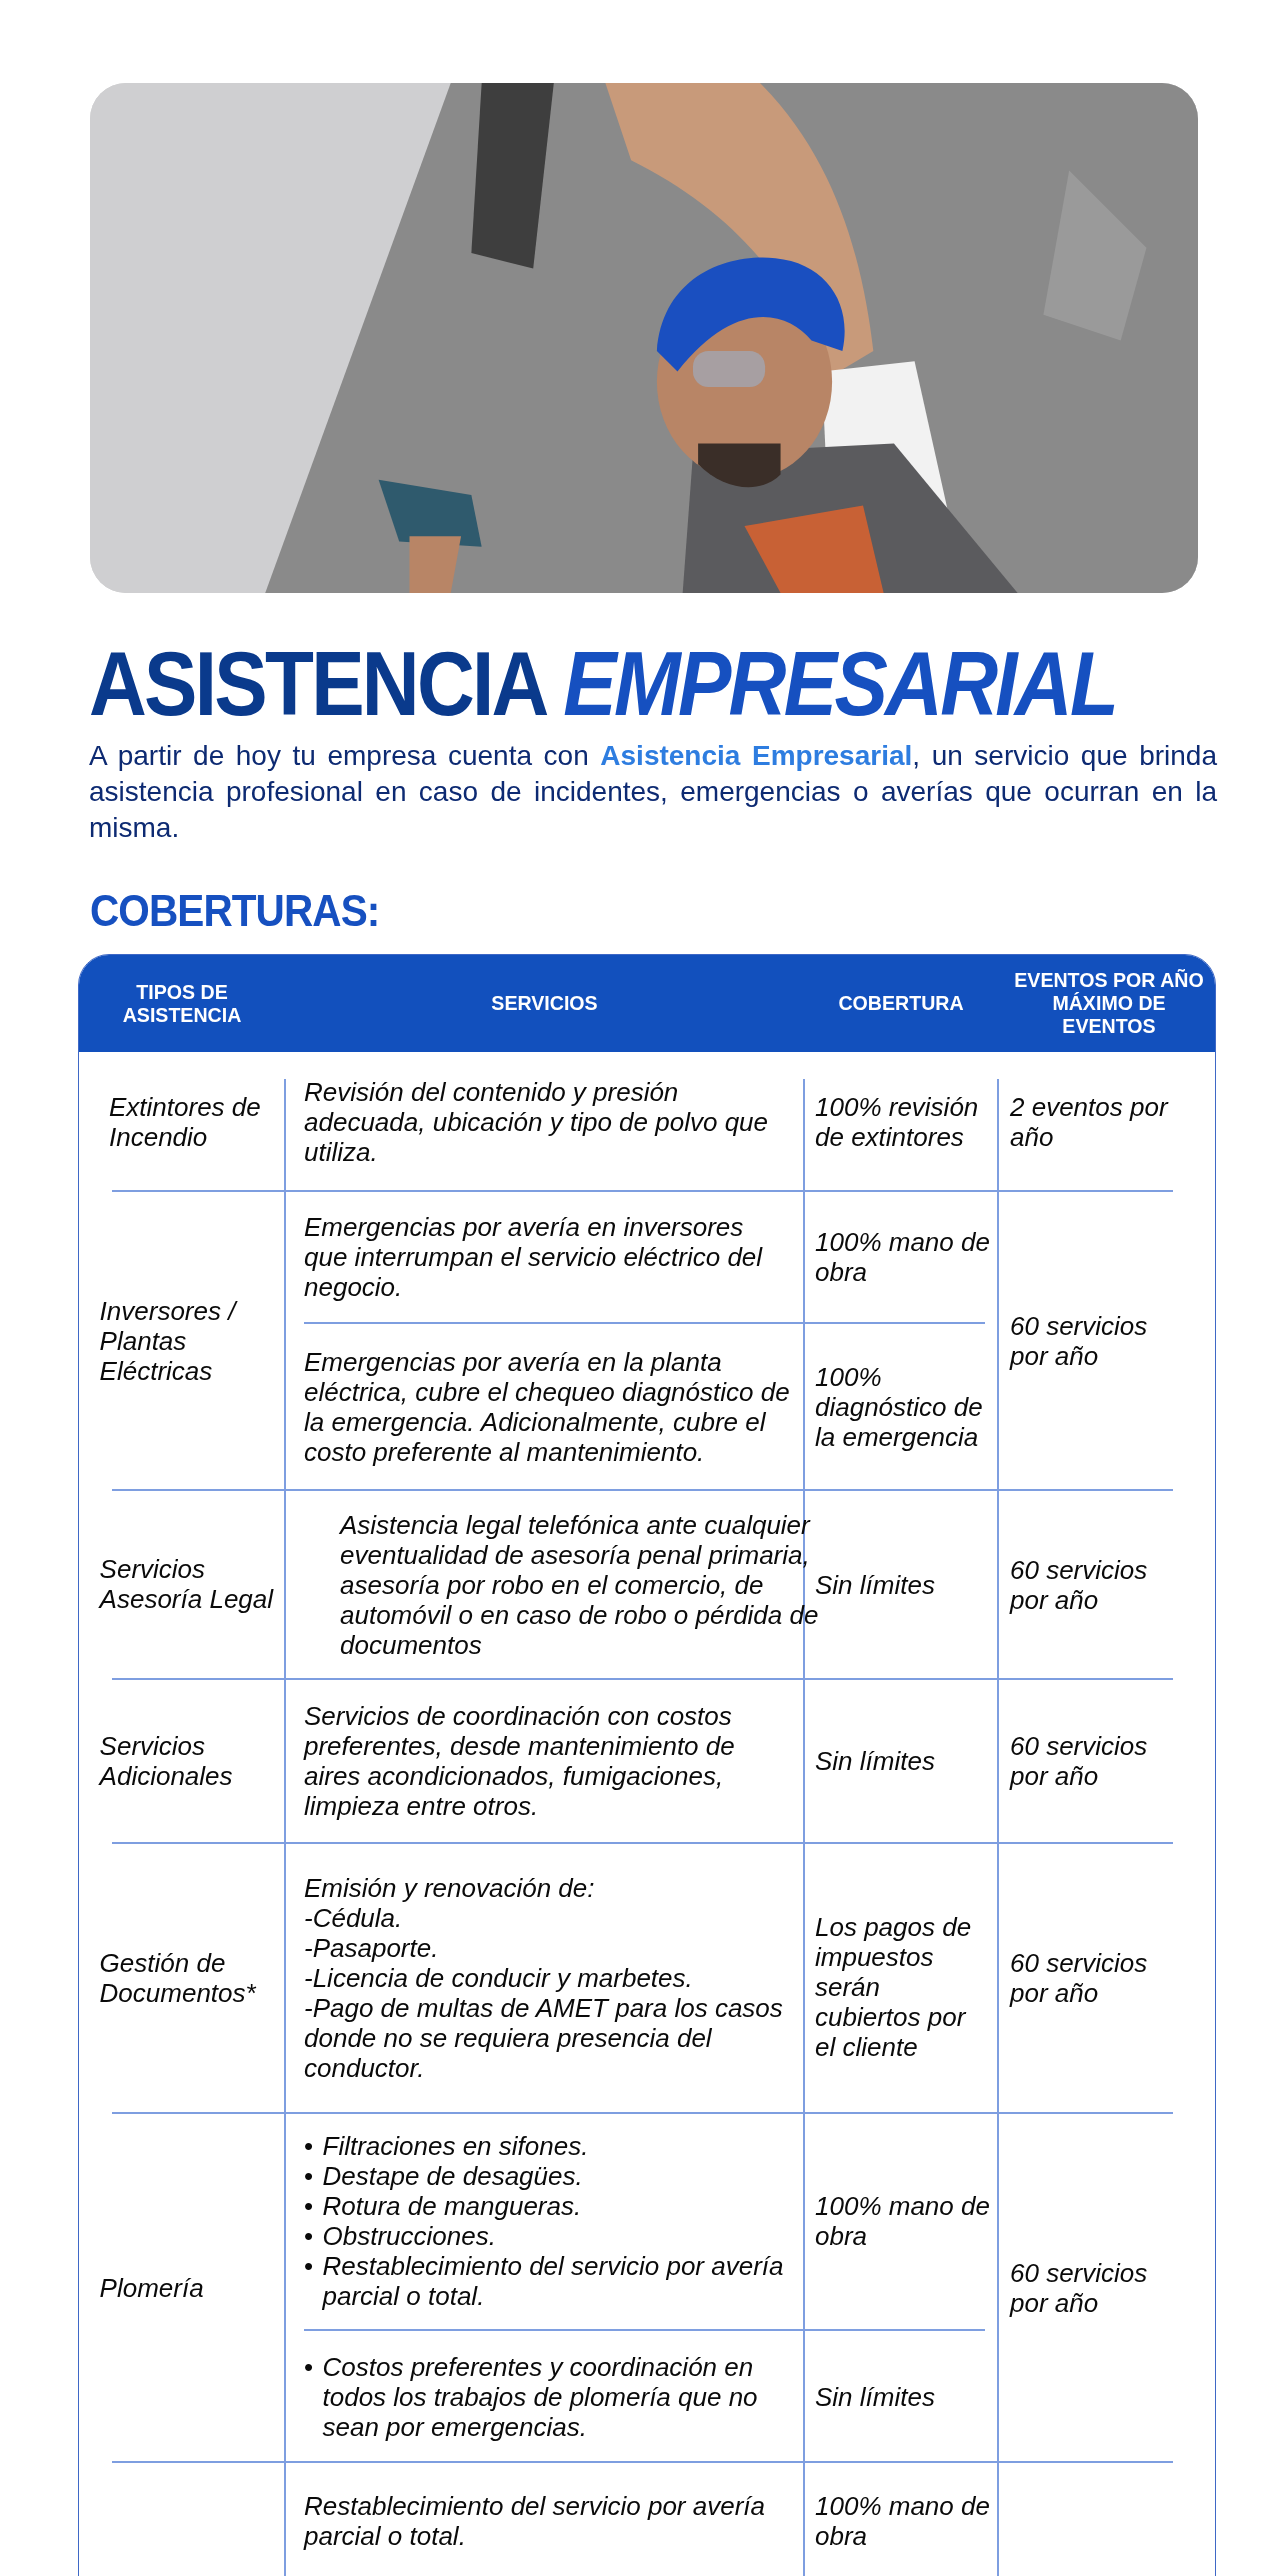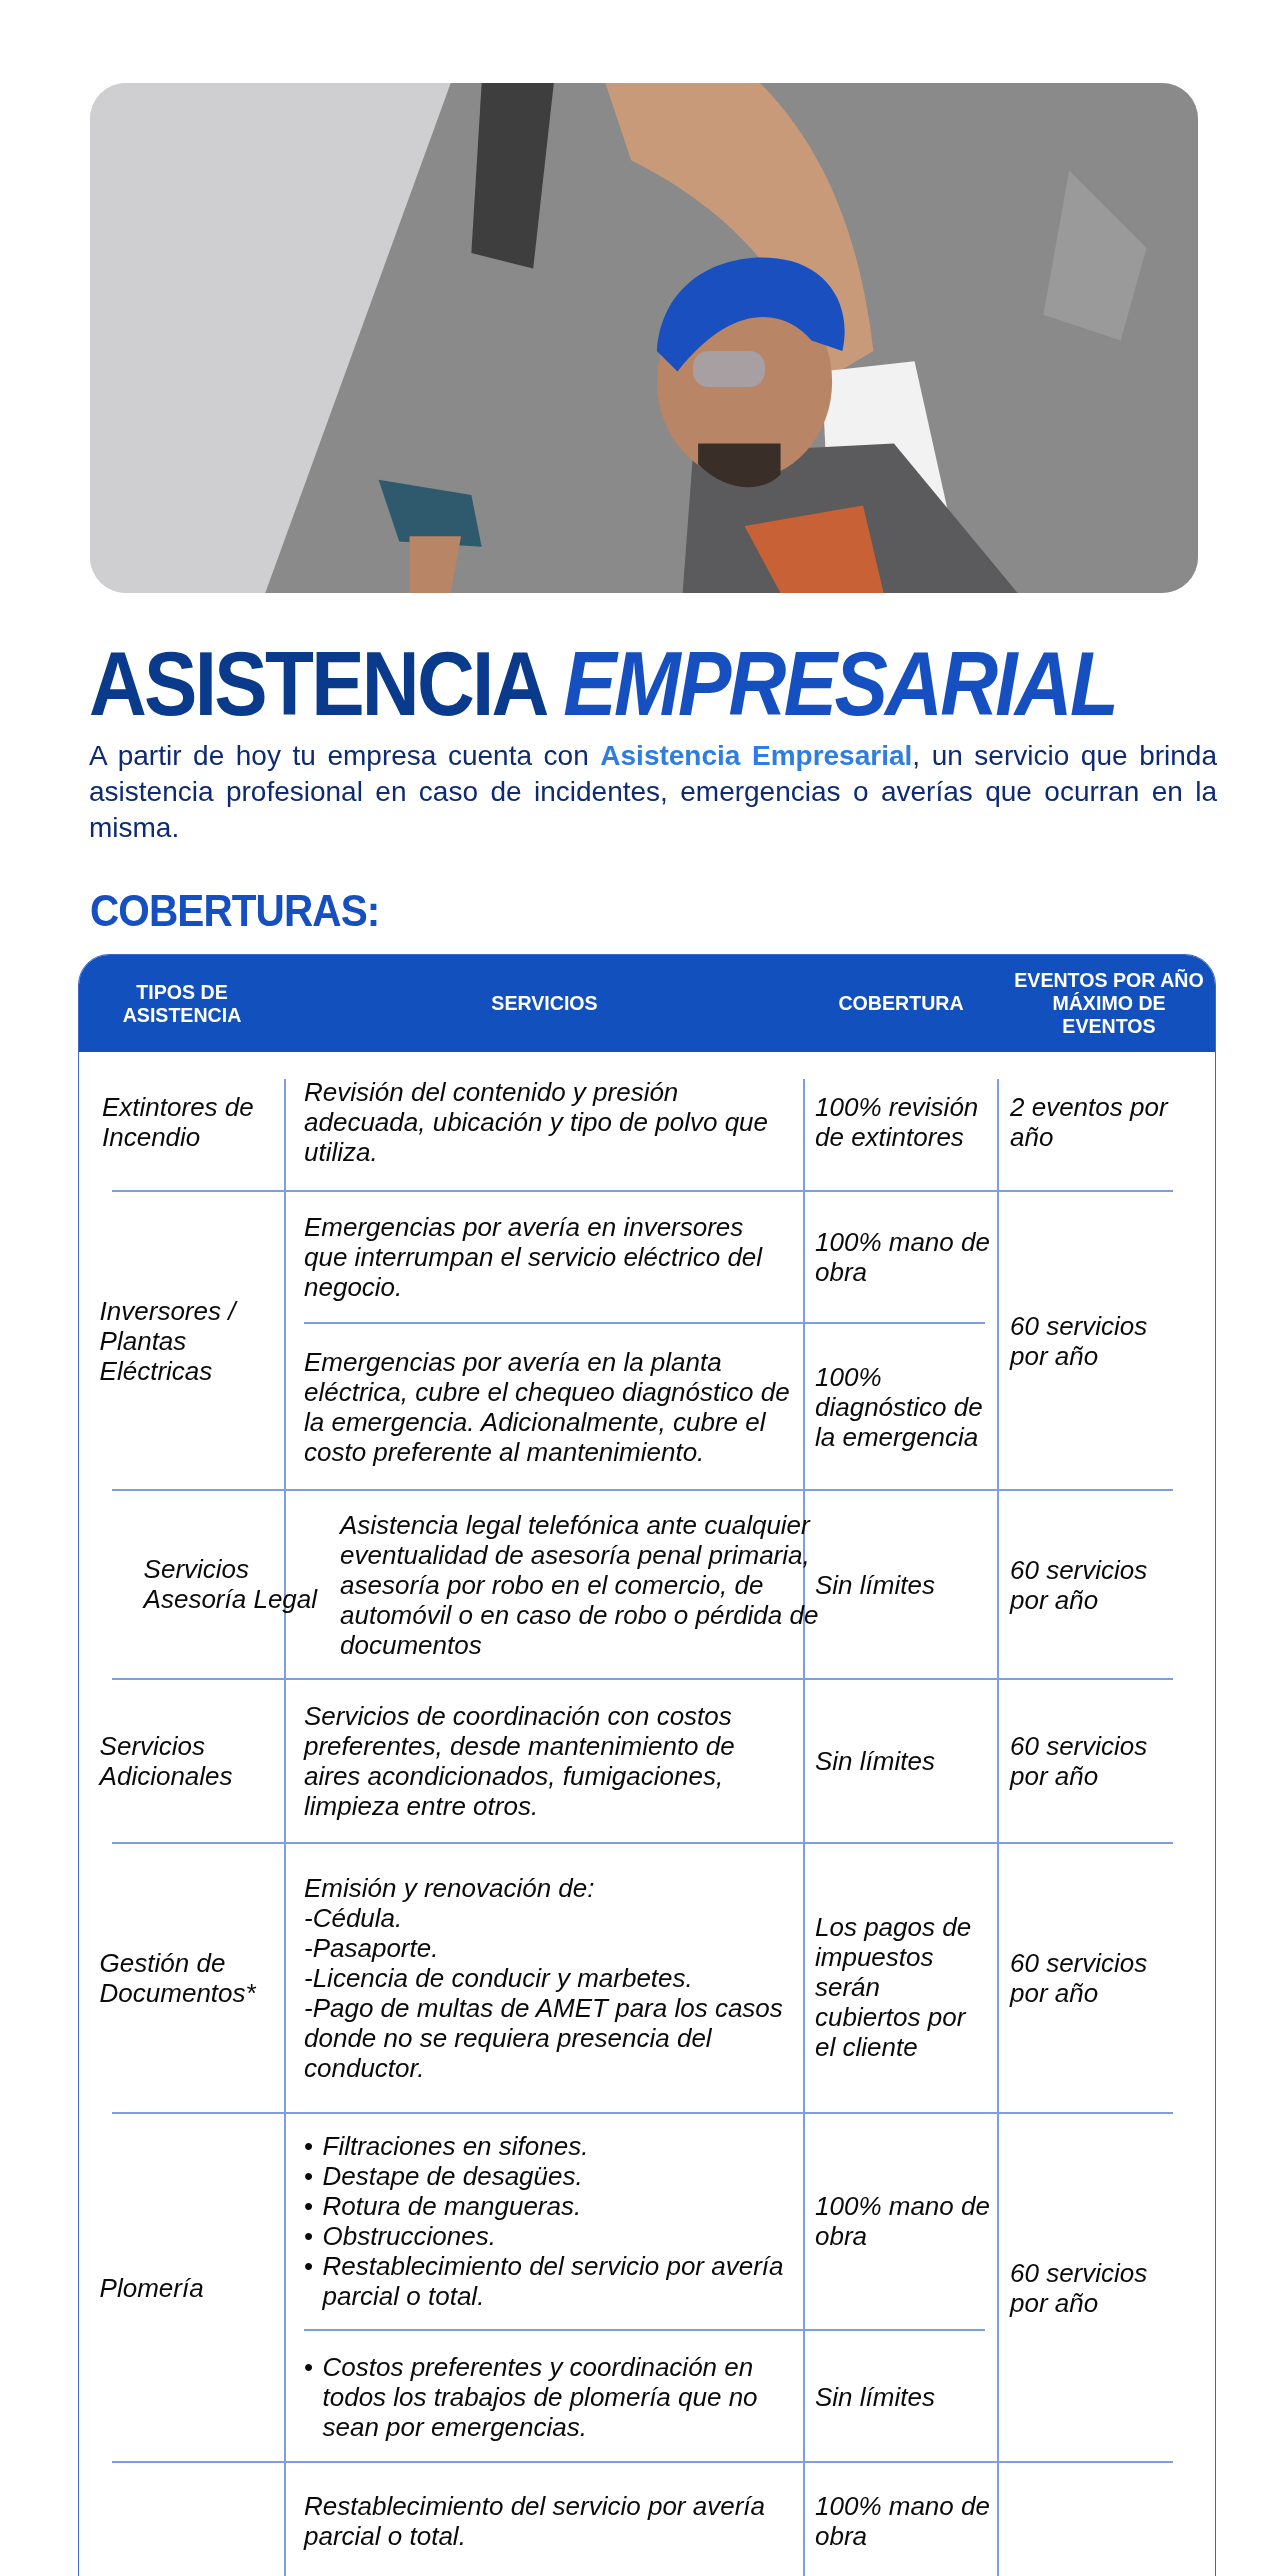--- a/index.html
+++ b/index.html
@@ -85,33 +85,33 @@
   <div class="hline" style="left:33px;width:1061px;top:235px;"></div>
   <div class="hline" style="left:33px;width:1061px;top:534px;"></div>
   <div class="hline" style="left:33px;width:1061px;top:723px;"></div>
   <div class="hline" style="left:33px;width:1061px;top:887px;"></div>
   <div class="hline" style="left:33px;width:1061px;top:1157px;"></div>
   <div class="hline" style="left:33px;width:1061px;top:1506px;"></div>
 
   <div class="hline sub" style="left:225px;width:681px;top:367px;"></div>
   <div class="hline sub" style="left:225px;width:681px;top:1374px;"></div>
 
-  <div class="cell" style="left:23px;top:97px;width:175px;height:140px;">Extintores de Incendio</div>
+  <div class="cell" style="left:30px;top:97px;width:175px;height:140px;">Extintores de Incendio</div>
   <div class="cell" style="left:225px;top:97px;width:489px;height:140px;">Revisión del contenido y presión adecuada, ubicación y tipo de polvo que utiliza.</div>
   <div class="cell" style="left:736px;top:97px;width:175px;height:140px;">100% revisión de extintores</div>
   <div class="cell" style="left:931px;top:97px;width:170px;height:140px;">2 eventos por año</div>
 
   <div class="cell" style="left:20.6px;top:236px;width:175px;height:299px;">Inversores / Plantas Eléctricas</div>
   <div class="cell" style="left:225px;top:236px;width:489px;height:131px;">Emergencias por avería en inversores que interrumpan el servicio eléctrico del negocio.</div>
   <div class="cell" style="left:225px;top:368px;width:489px;height:167px;">Emergencias por avería en la planta eléctrica, cubre el chequeo diagnóstico de la emergencia. Adicionalmente, cubre el costo preferente al mantenimiento.</div>
   <div class="cell" style="left:736px;top:236px;width:175px;height:131px;">100% mano de obra</div>
   <div class="cell" style="left:736px;top:368px;width:175px;height:167px;">100% diagnóstico de la emergencia</div>
   <div class="cell" style="left:931px;top:236px;width:170px;height:299px;">60 servicios por año</div>
 
-  <div class="cell" style="left:20.6px;top:535px;width:180px;height:188px;margin-left:44px;">Servicios Asesoría Legal</div>
+  <div class="cell" style="left:20.6px;top:535px;width:180px;height:188px;">Servicios Asesoría Legal</div>
   <div class="cell" style="left:225px;top:535px;width:489px;height:189px;margin-left:36px;">Asistencia legal telefónica ante cualquier eventualidad de asesoría penal primaria, asesoría por robo en el comercio, de automóvil o en caso de robo o pérdida de documentos</div>
   <div class="cell" style="left:736px;top:535px;width:175px;height:189px;">Sin límites</div>
   <div class="cell" style="left:931px;top:535px;width:170px;height:189px;">60 servicios por año</div>
 
   <div class="cell" style="left:20.6px;top:724px;width:175px;height:164px;">Servicios Adicionales</div>
   <div class="cell" style="left:225px;top:724px;width:489px;height:164px;">Servicios de coordinación con costos preferentes, desde mantenimiento de aires acondicionados, fumigaciones, limpieza entre otros.</div>
   <div class="cell" style="left:736px;top:724px;width:175px;height:164px;">Sin límites</div>
   <div class="cell" style="left:931px;top:724px;width:170px;height:164px;">60 servicios por año</div>
 
   <div class="cell" style="left:20.6px;top:888px;width:175px;height:270px;">Gestión de Documentos*</div>

